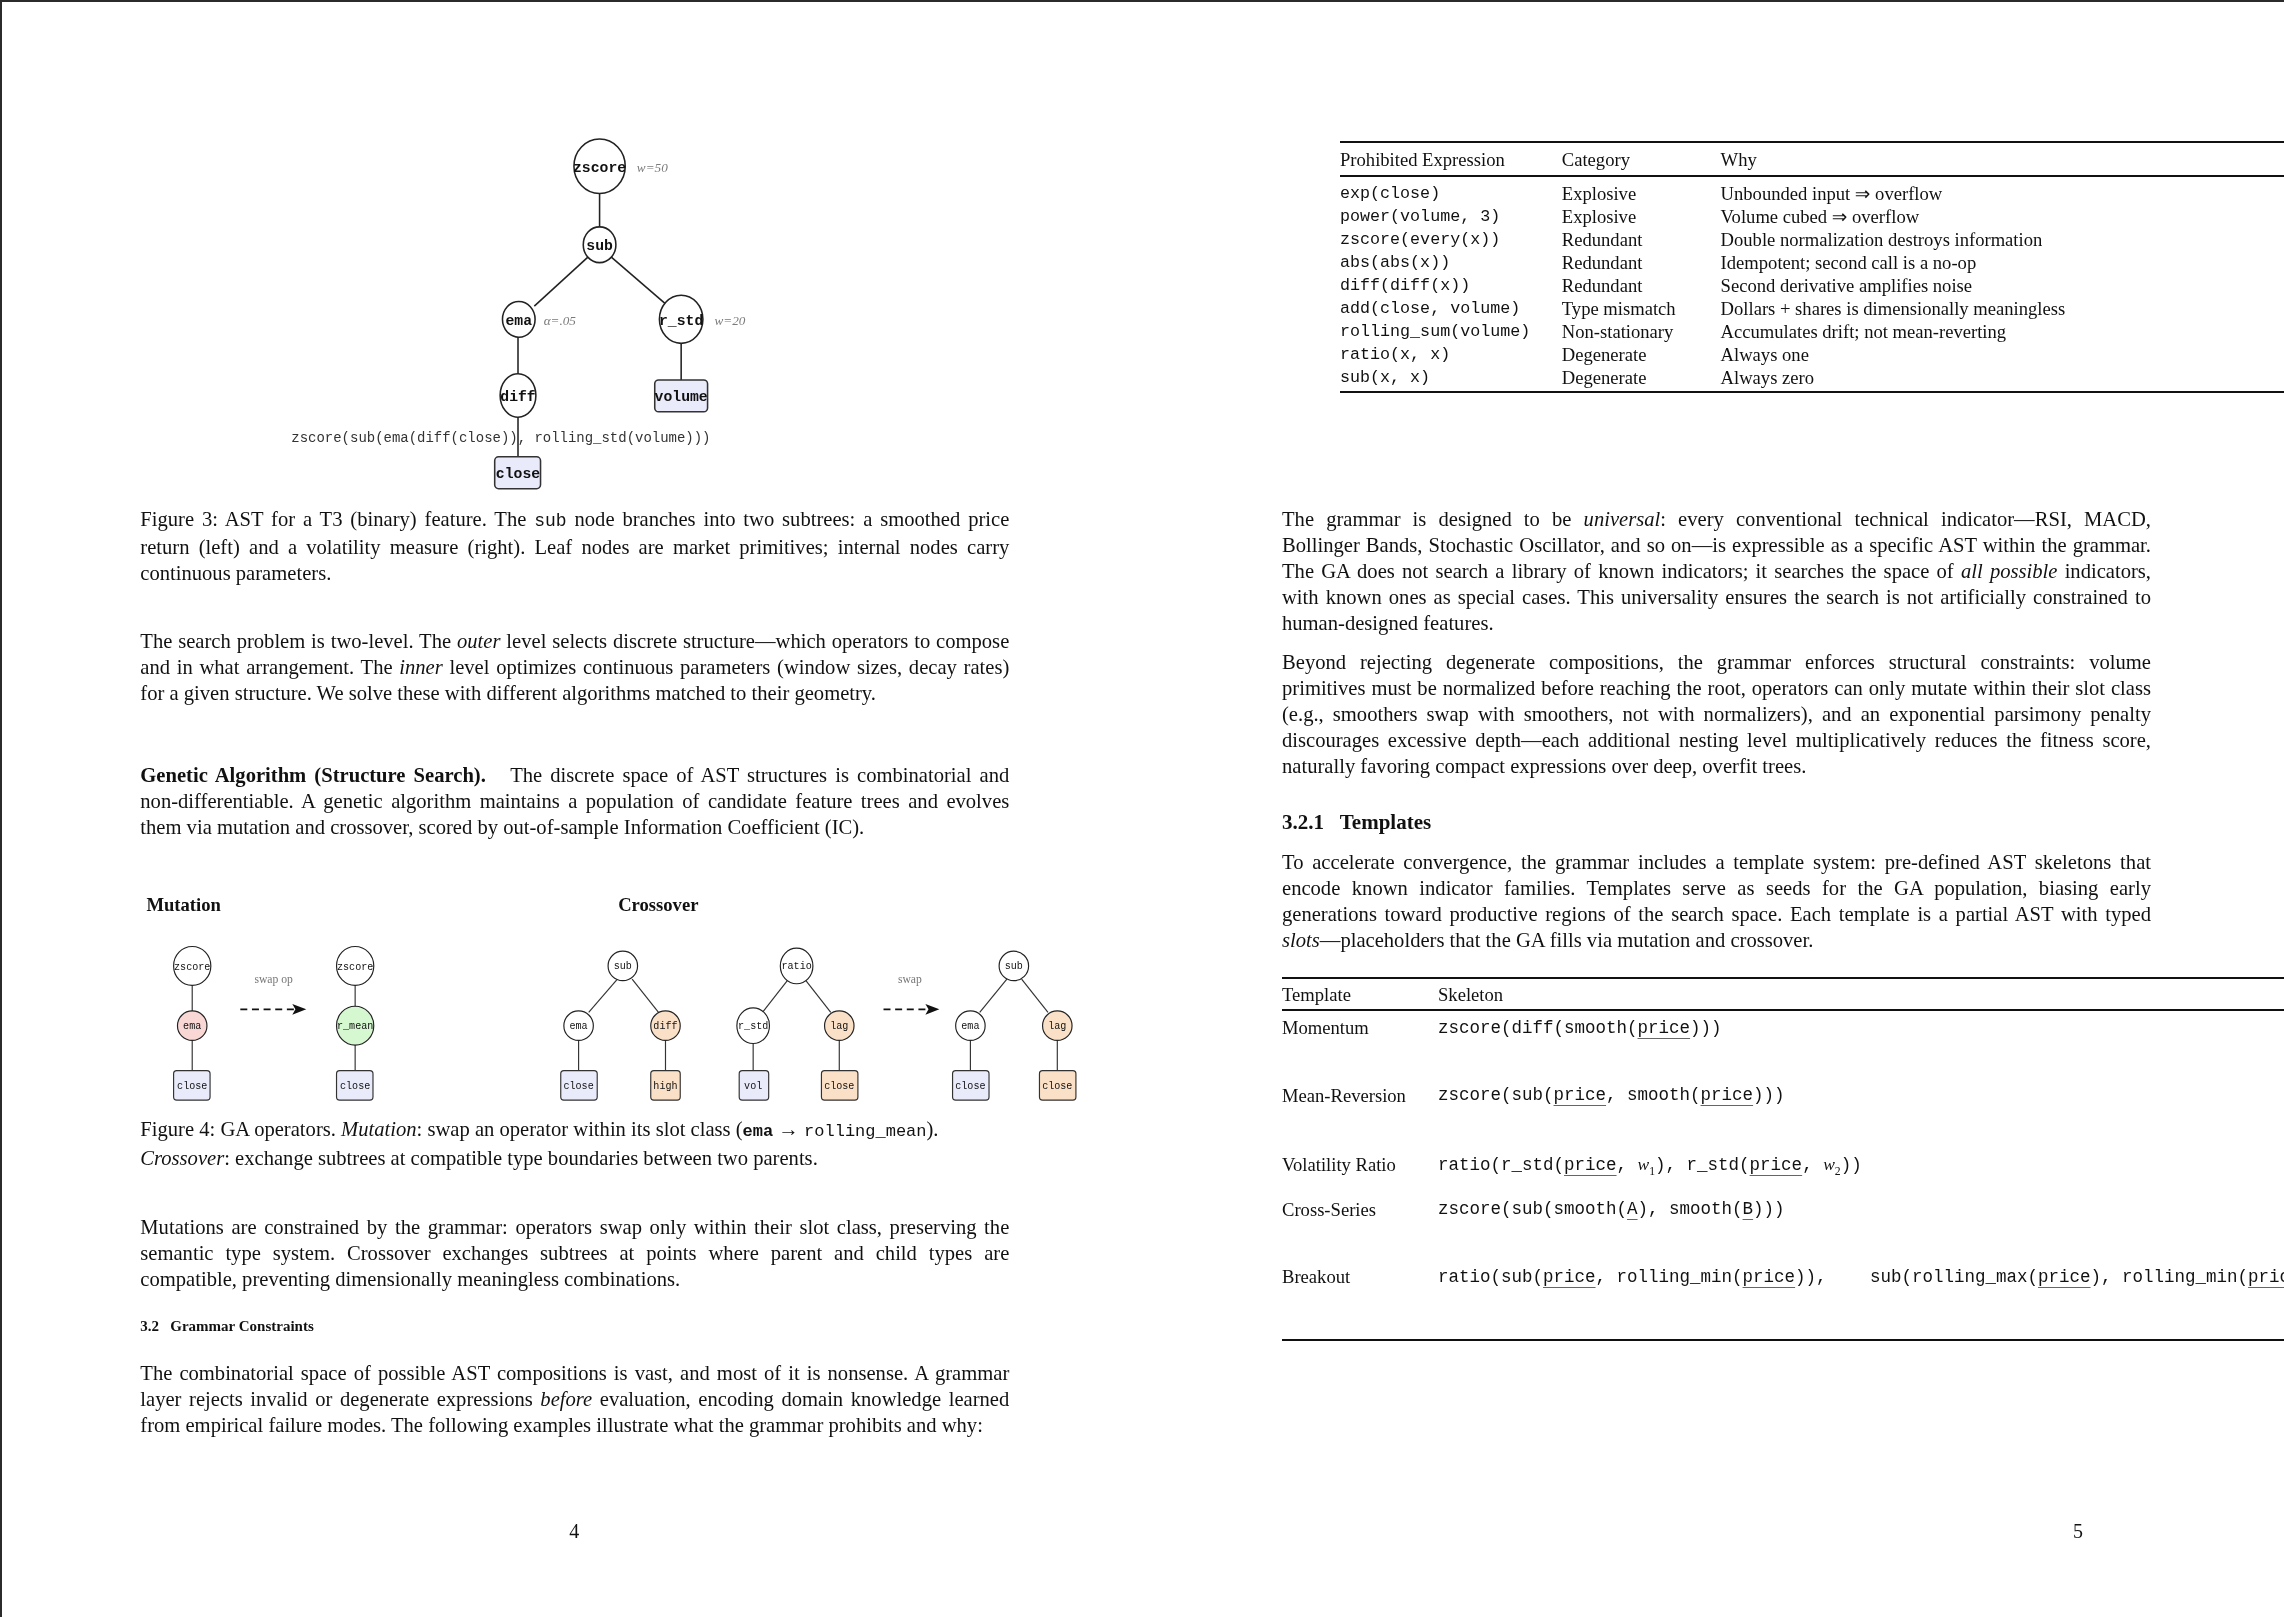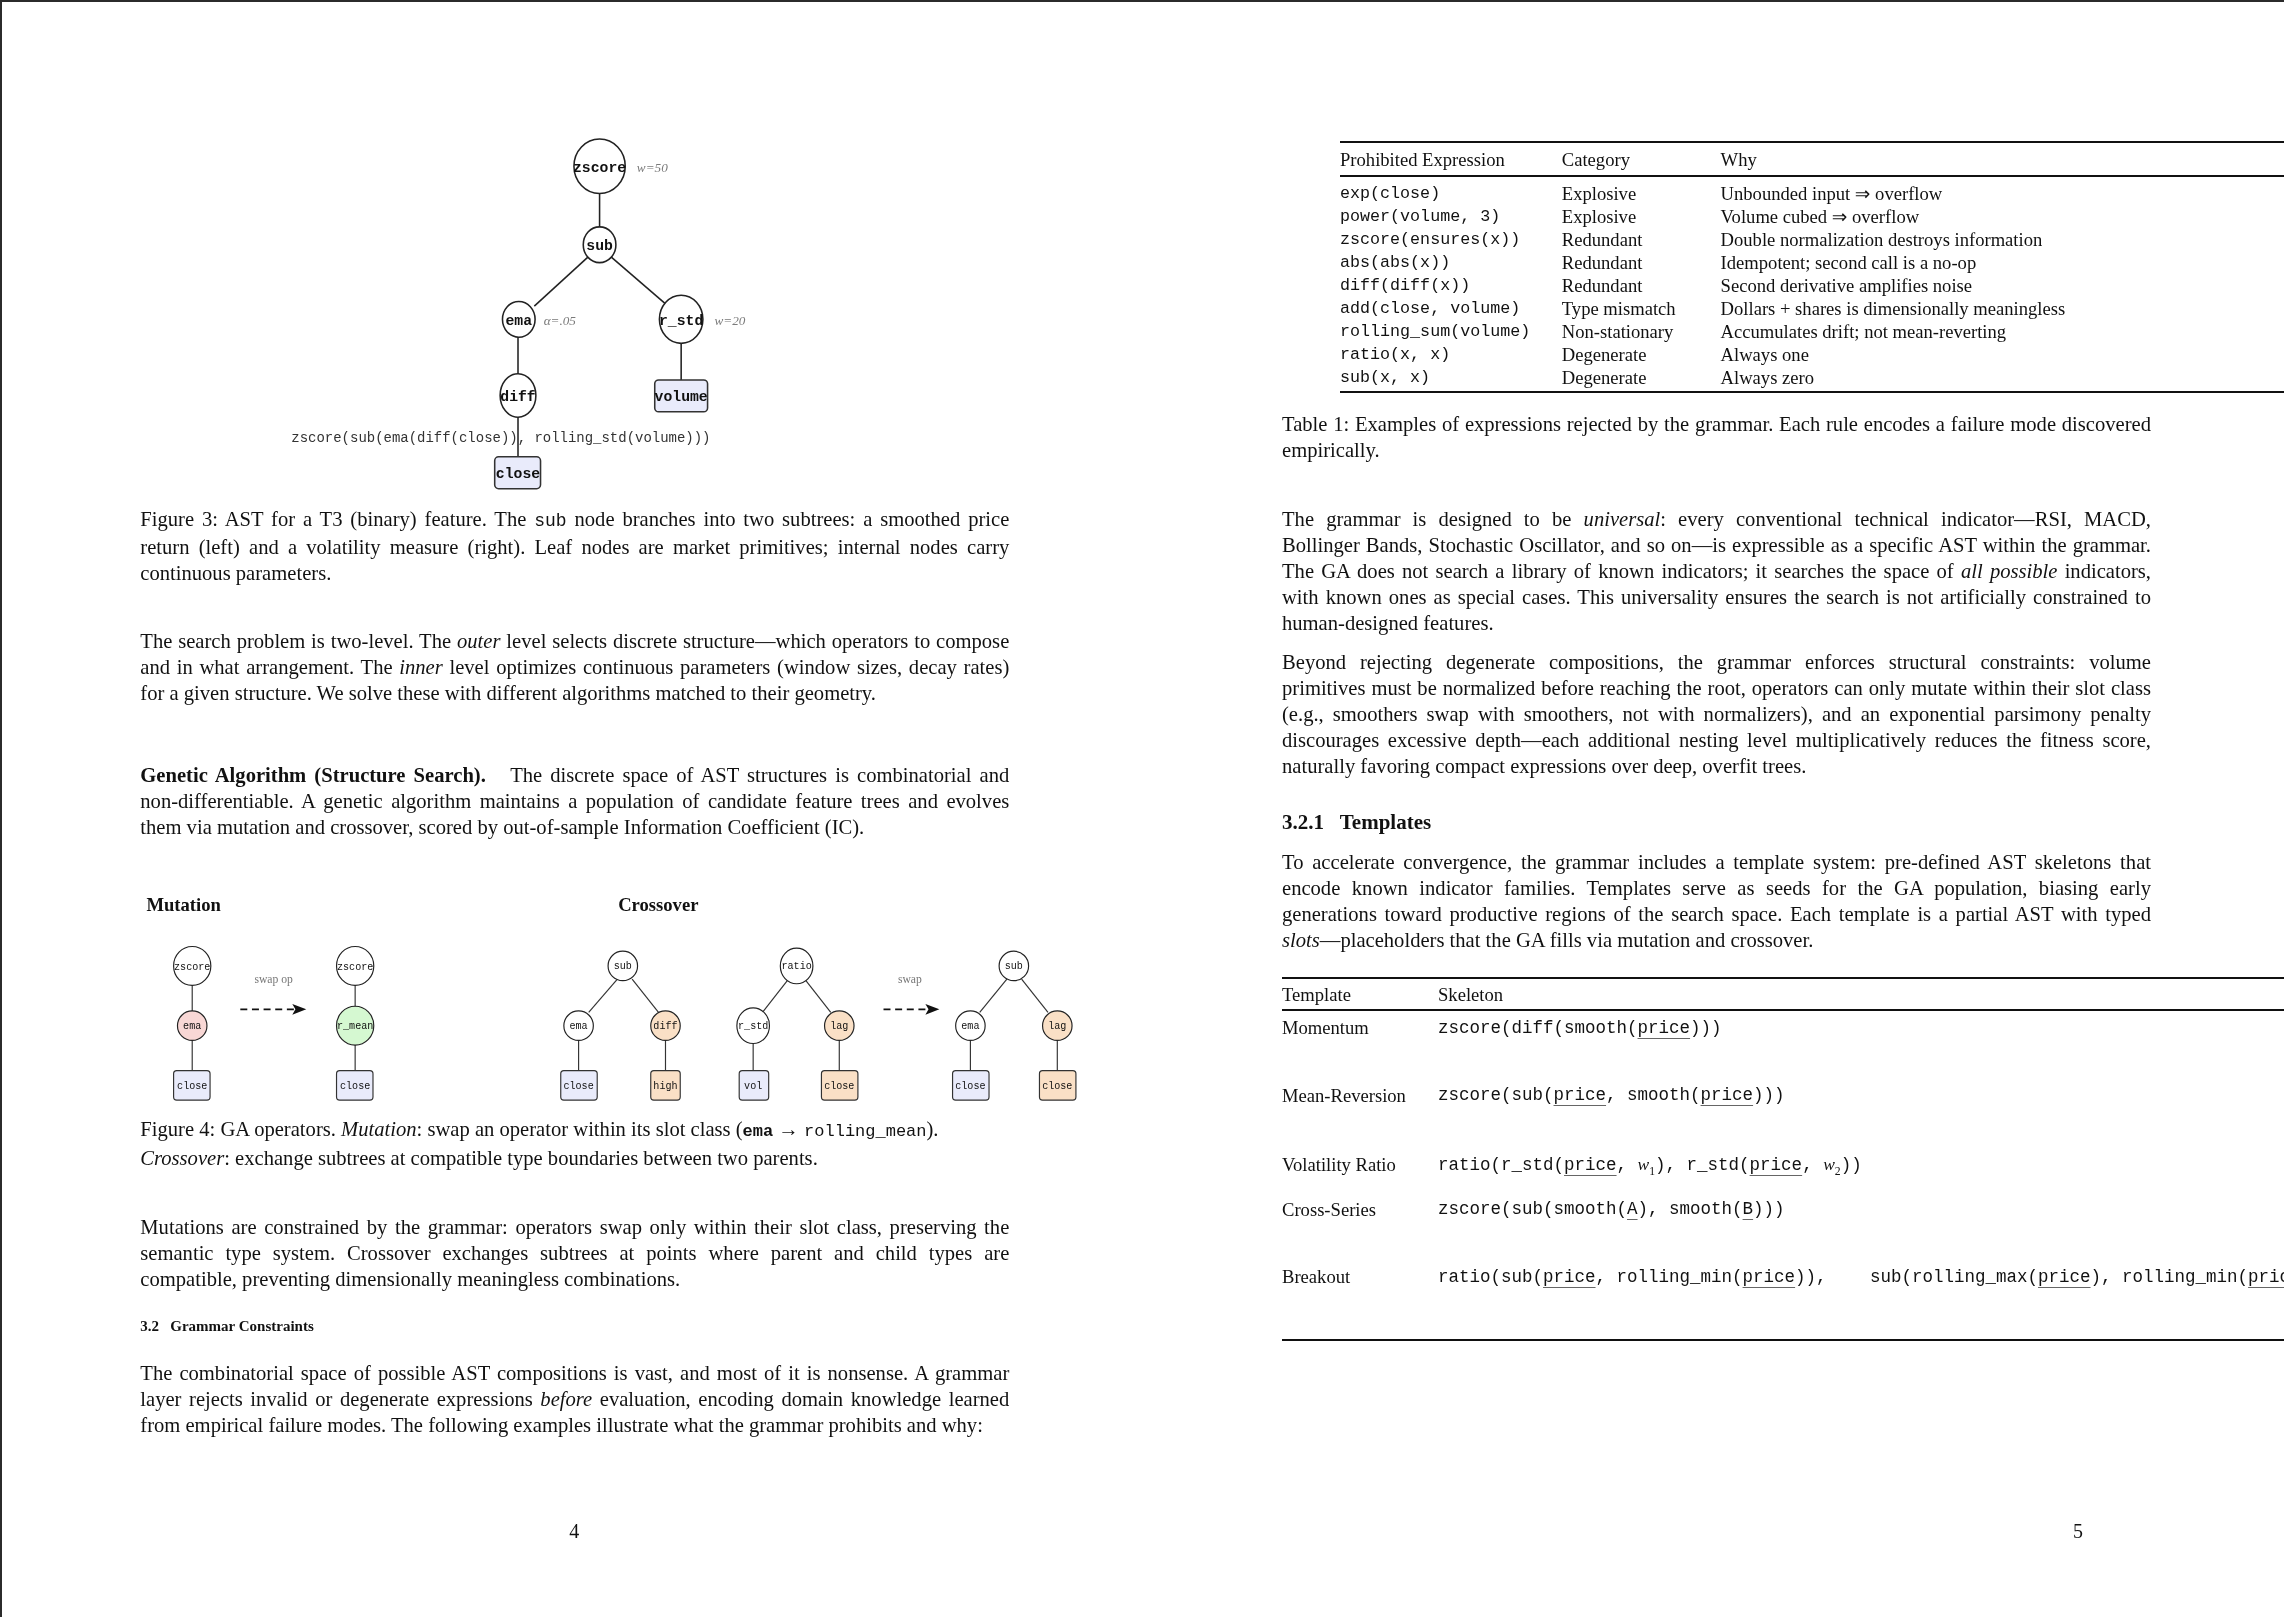--- a/index.html
+++ b/index.html
@@ -215,21 +215,21 @@
           <td style="font-family: &quot;Liberation Mono&quot;, &quot;DejaVu Sans Mono&quot;, monospace; font-size: 16.7px;">exp(close)</td>
           <td>Explosive</td>
           <td>Unbounded input ⇒ overflow</td>
         </tr>
         <tr>
           <td style="font-family: &quot;Liberation Mono&quot;, &quot;DejaVu Sans Mono&quot;, monospace; font-size: 16.7px;">power(volume, 3)</td>
           <td>Explosive</td>
           <td>Volume cubed ⇒ overflow</td>
         </tr>
         <tr>
-          <td style="font-family: &quot;Liberation Mono&quot;, &quot;DejaVu Sans Mono&quot;, monospace; font-size: 16.7px;">zscore(ensures(x))</td>
+          <td style="font-family: &quot;Liberation Mono&quot;, &quot;DejaVu Sans Mono&quot;, monospace; font-size: 16.7px;">zscore(every(x))</td>
           <td>Redundant</td>
           <td>Double normalization destroys information</td>
         </tr>
         <tr>
           <td style="font-family: &quot;Liberation Mono&quot;, &quot;DejaVu Sans Mono&quot;, monospace; font-size: 16.7px;">abs(abs(x))</td>
           <td>Redundant</td>
           <td>Idempotent; second call is a no-op</td>
         </tr>
         <tr>
           <td style="font-family: &quot;Liberation Mono&quot;, &quot;DejaVu Sans Mono&quot;, monospace; font-size: 16.7px;">diff(diff(x))</td>
@@ -254,21 +254,20 @@
         <tr>
           <td style="font-family: &quot;Liberation Mono&quot;, &quot;DejaVu Sans Mono&quot;, monospace; font-size: 16.7px;">sub(x, x)</td>
           <td>Degenerate</td>
           <td>Always zero</td>
         </tr>
       </tbody>
   </table>
   <div class="rule" style="left:198px; top:175px; width:1116px; height:1.6px;"></div>
   <div class="rule" style="left:198px; top:391px; width:1116px; height:2.3px;"></div>
 
-  <div class="txt" style="left:140px; top:411px; width:869px;">Table 1: Examples of expressions rejected by the grammar. Each rule encodes a failure mode discovered empirically.</div>
 
   <div class="txt" style="left:140px; top:506px; width:869px;"><span>The grammar is designed to be </span><em>universal</em><span>: every conventional technical indicator—RSI, MACD, Bollinger Bands, Stochastic Oscillator, and so on—is expressible as a specific AST within the grammar. The GA does not search a library of known indicators; it searches the space of </span><em>all possible</em><span> indicators, with known ones as special cases. This universality ensures the search is not artificially constrained to human-designed features.</span></div>
 
   <div class="txt" style="left:140px; top:649px; width:869px;">Beyond rejecting degenerate compositions, the grammar enforces structural constraints: volume primitives must be normalized before reaching the root, operators can only mutate within their slot class (e.g., smoothers swap with smoothers, not with normalizers), and an exponential parsimony penalty discourages excessive depth—each additional nesting level multiplicatively reduces the fitness score, naturally favoring compact expressions over deep, overfit trees.</div>
 
   <div class="heading" style="left:140px; top:810px; font-size:21px;"><span>3.2.1</span>&nbsp;&nbsp;&nbsp;<span>Templates</span></div>
 
   <div class="txt" style="left:140px; top:849px; width:869px;"><span>To accelerate convergence, the grammar includes a template system: pre-defined AST skeletons that encode known indicator families. Templates serve as seeds for the GA population, biasing early generations toward productive regions of the search space. Each template is a partial AST with typed </span><em>slots</em><span>—placeholders that the GA fills via mutation and crossover.</span></div>
 
   <div class="rule" style="left:140px; top:977px; width:1002px; height:2.3px;"></div>

